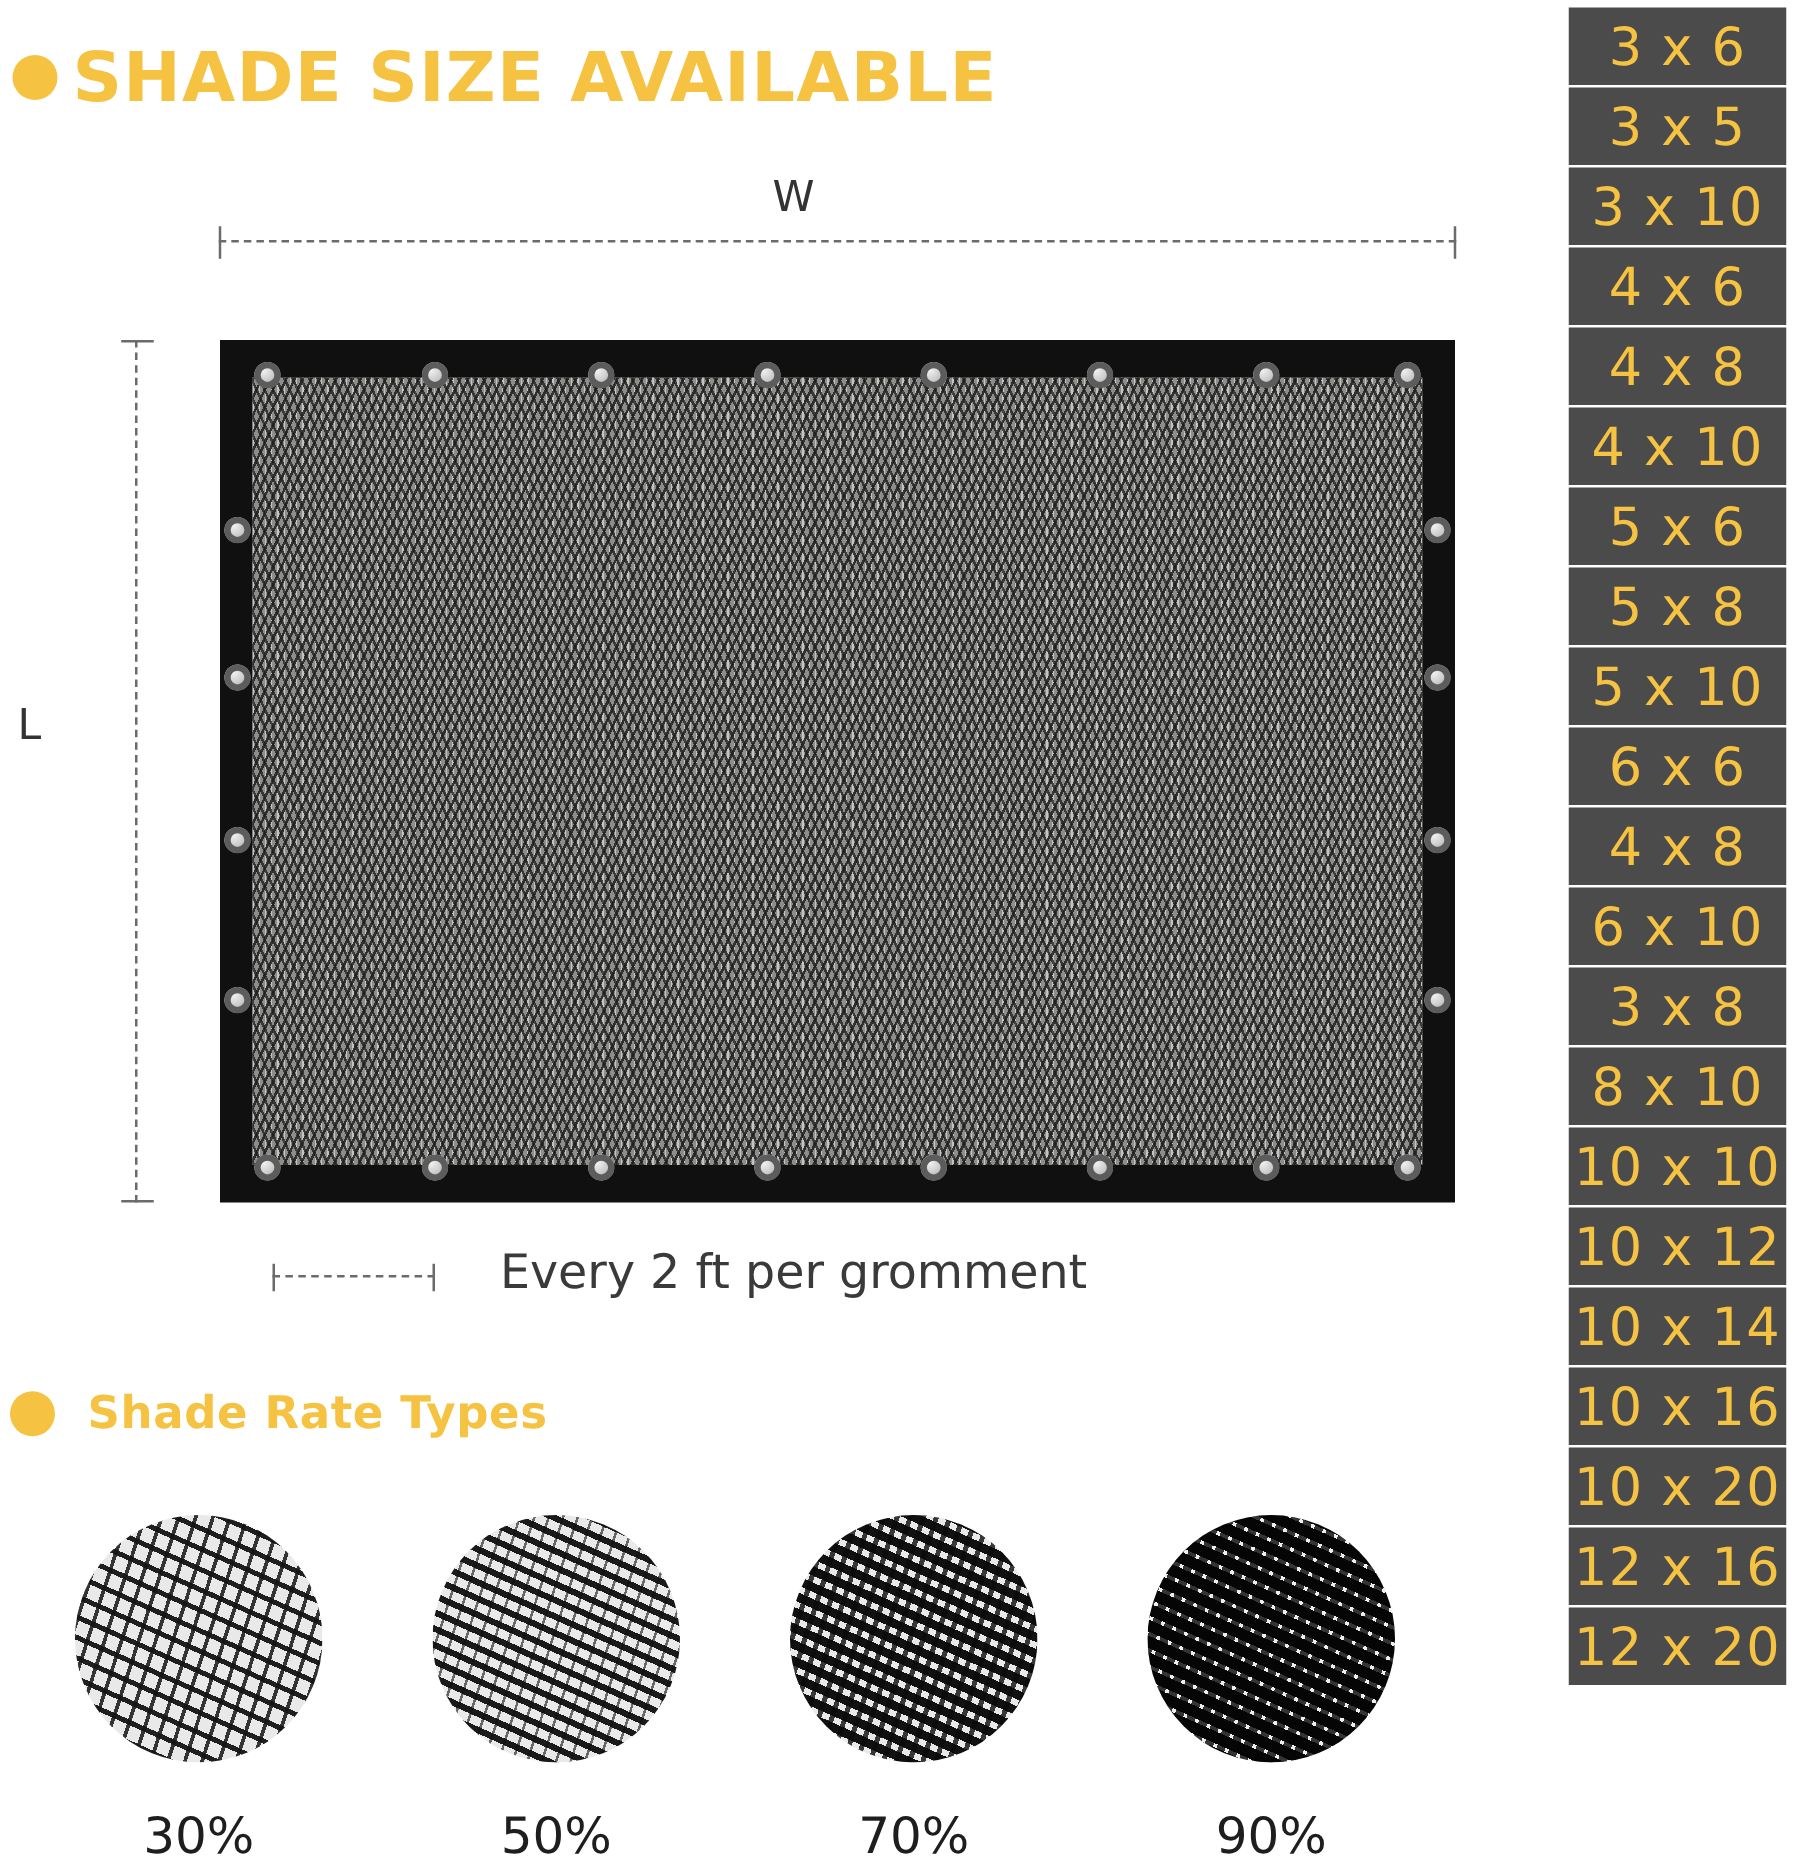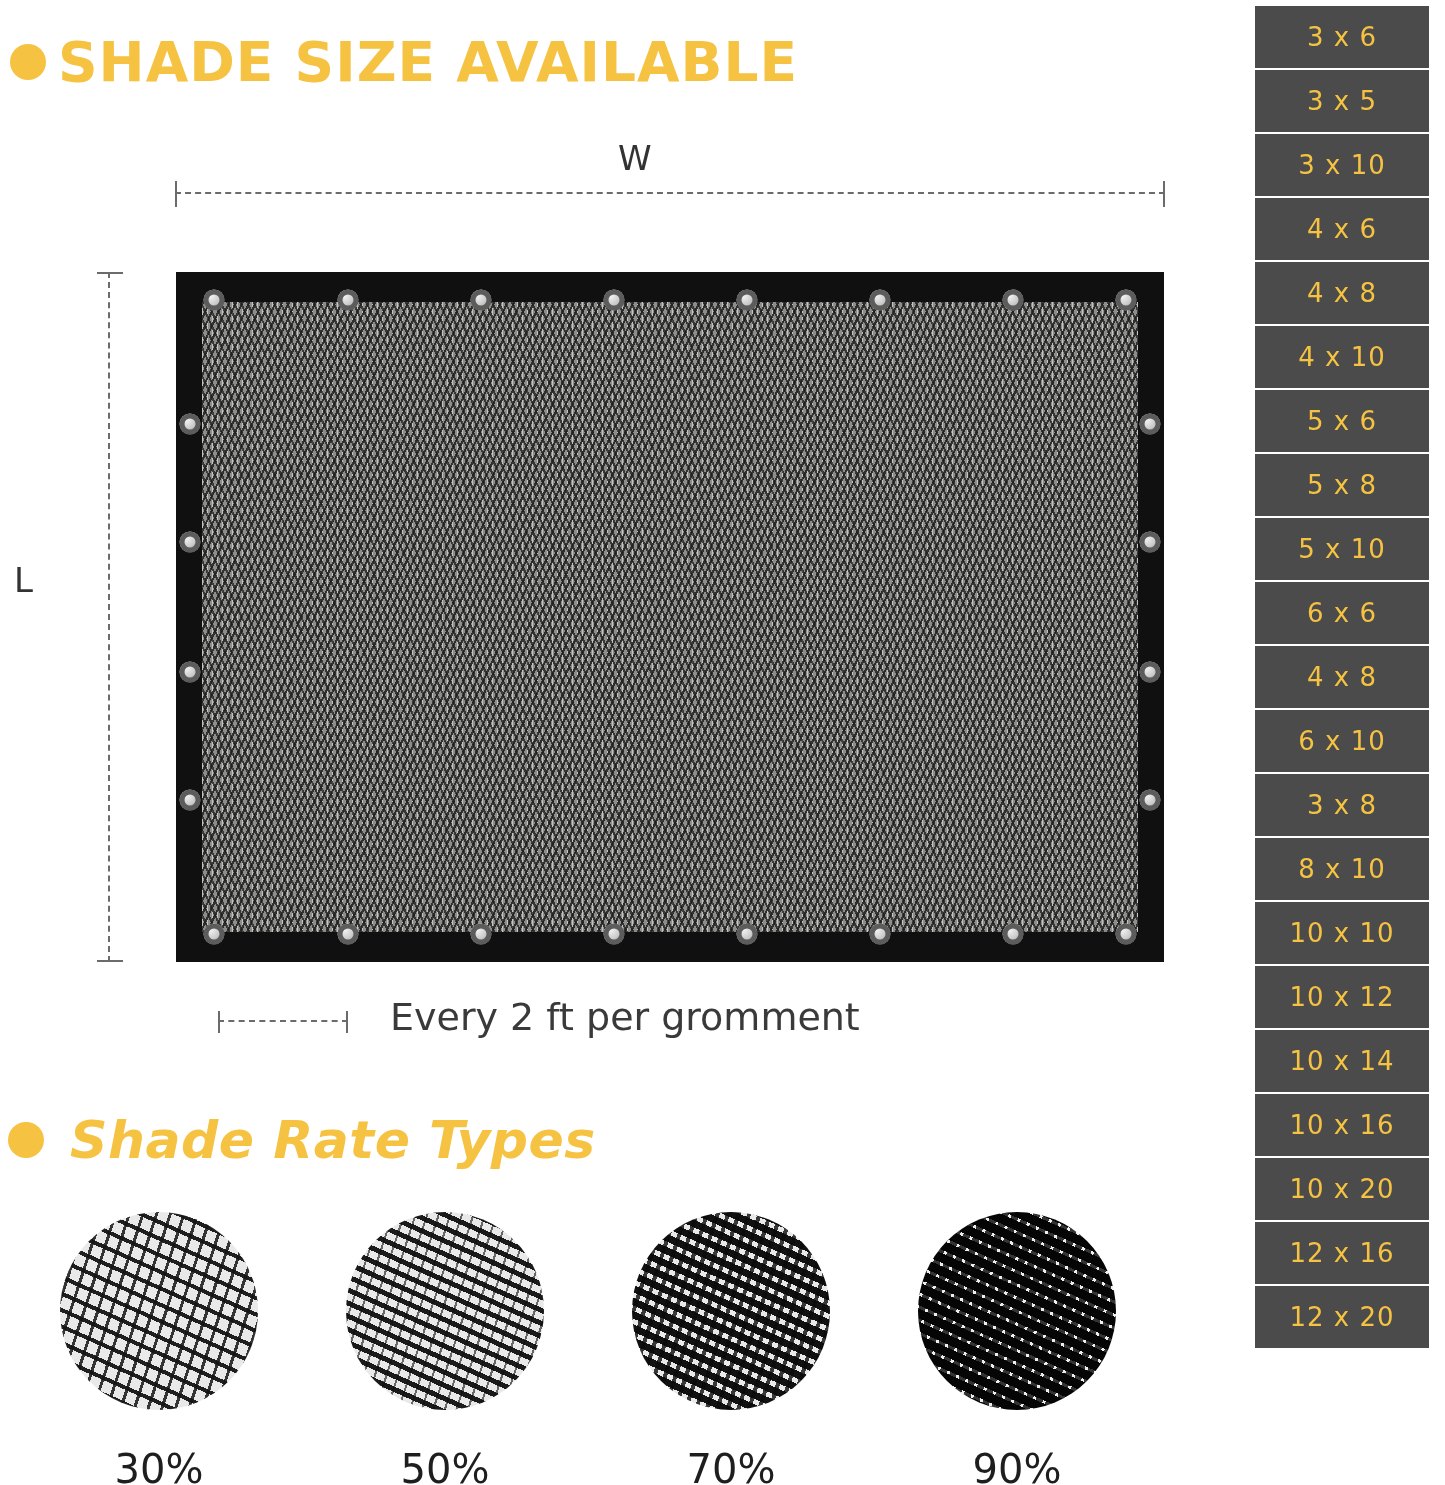--- a/index.html
+++ b/index.html
@@ -35,22 +35,21 @@
     letter-spacing: 0.5px;
     white-space: nowrap;
   }
   #heading-size { left: 10px; top: 30px; gap: 12px; }
   #heading-size .heading-text {
     font-size: 55px;
     letter-spacing: 1px;
   }
   #heading-rate { left: 8px; top: 1110px; }
   #heading-rate .heading-text {
-    font-size: 52px;
-    font-style: italic;
+    font-size: 36px;
   }
 
   
   .diagram {
     position: absolute;
     left: 0; top: 120px;
     width: 1270px;
     height: 960px;
   }
 
@@ -140,21 +139,21 @@
     content: "";
     position: absolute;
     top: -11px;
     width: 0; height: 22px;
     border-left: 2px solid #6b6b6b;
   }
   .spacing-dim::before { left: 0; }
   .spacing-dim::after { left: 128px; }
   .spacing-text {
     position: absolute;
-    left: 390px; top: 875px;
+    left: 400px; top: 875px;
     font-size: 38px;
     color: #3a3a3a;
     white-space: nowrap;
   }
 
   
   .swatches {
     position: absolute;
     left: 60px; top: 1212px;
     width: 1140px;
@@ -204,21 +203,21 @@
     right: 16px; top: 6px;
     width: 174px;
     display: flex;
     flex-direction: column;
     gap: 2px;
   }
   .size-chip {
     height: 62px;
     background: #4b4b4b;
     color: #f5c242;
-    font-size: 26px;
+    font-size: 42px;
     display: flex;
     align-items: center;
     justify-content: center;
     letter-spacing: 1px;
     font-family: "DejaVu Sans", sans-serif;
   }
 </style>
 </head>
 <body>
 

